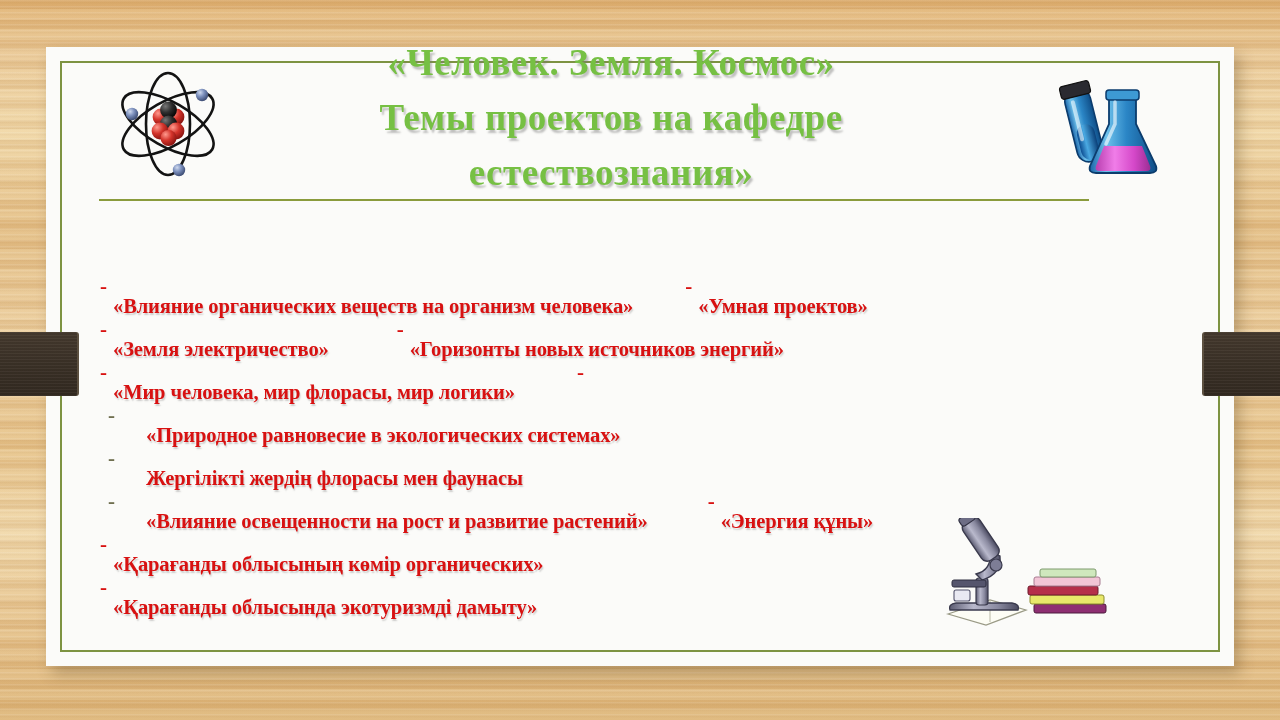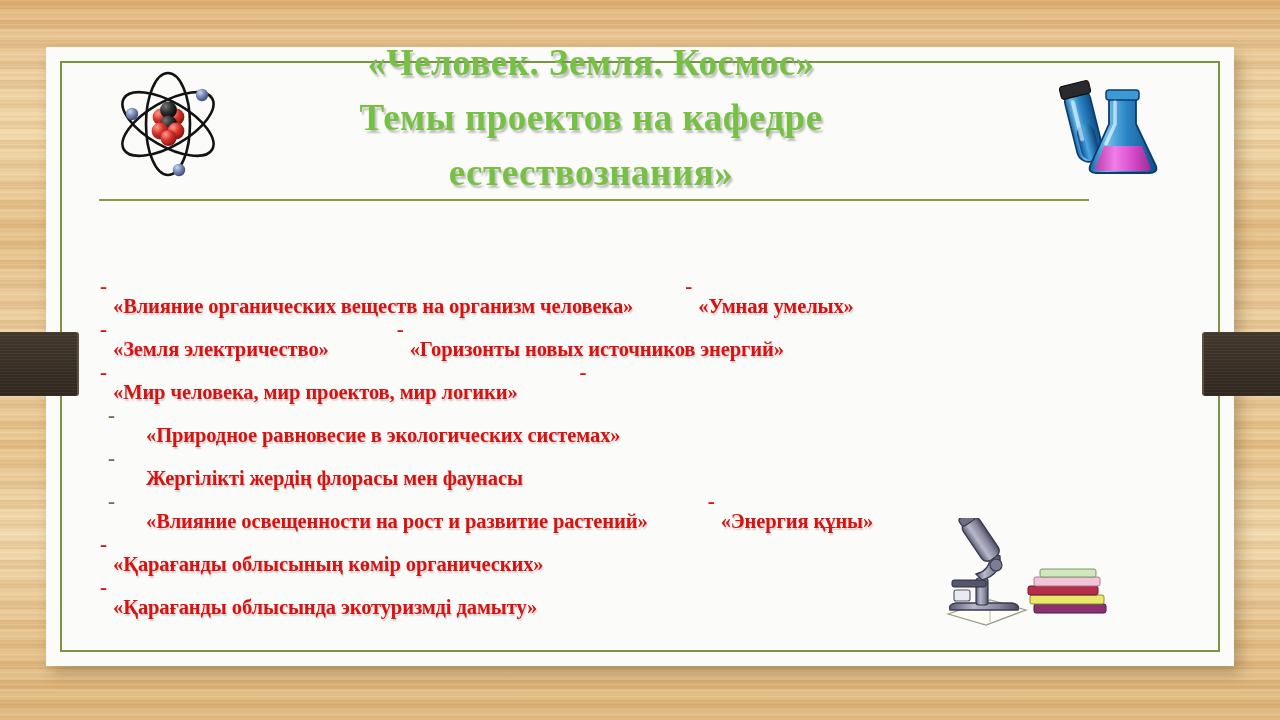--- a/index.html
+++ b/index.html
@@ -82,21 +82,21 @@
     position: absolute;
     left: 99px;
     top: 199px;
     width: 990px;
     height: 2px;
     background: #8a9b3c;
     z-index: 4;
   }
   .title-area {
     position: absolute;
-    left: 96px;
+    left: 116px;
     top: 35px;
     width: 990px;
     text-align: center;
     z-index: 6;
   }
   .title-line {
     font-family: "Liberation Serif", "DejaVu Serif", serif;
     font-weight: bold;
     font-size: 37px;
     line-height: 55px;
@@ -187,34 +187,34 @@
   <div class="title-line">естествознания»</div>
 </div>
 
 <div class="list">
 
   <div class="list-item">
     <span class="bullet red">-</span>
     <span class="item-text">«Влияние органических  веществ на организм человека»</span>
     <span class="gap" style="width:52px"></span>
     <span class="bullet red">-</span>
-    <span class="item-text">«Умная умелых»</span>
+    <span class="item-text">«Умная проектов»</span>
   </div>
 
   <div class="list-item">
     <span class="bullet red">-</span>
     <span class="item-text">«Земля электричество»</span>
     <span class="gap" style="width:68px"></span>
     <span class="bullet red">-</span>
     <span class="item-text">«Горизонты новых источников энергий»</span>
   </div>
 
   <div class="list-item">
     <span class="bullet red">-</span>
-    <span class="item-text">«Мир человека, мир проектов, мир логики»</span>
+    <span class="item-text">«Мир человека, мир флорасы, мир логики»</span>
     <span class="gap" style="width:62px"></span>
     <span class="bullet red">-</span>
   </div>
 
   <div class="list-item">
     <span class="bullet olive">-</span>
     <span class="item-text">«Природное равновесие в экологических системах»</span>
   </div>
 
   <div class="list-item">

